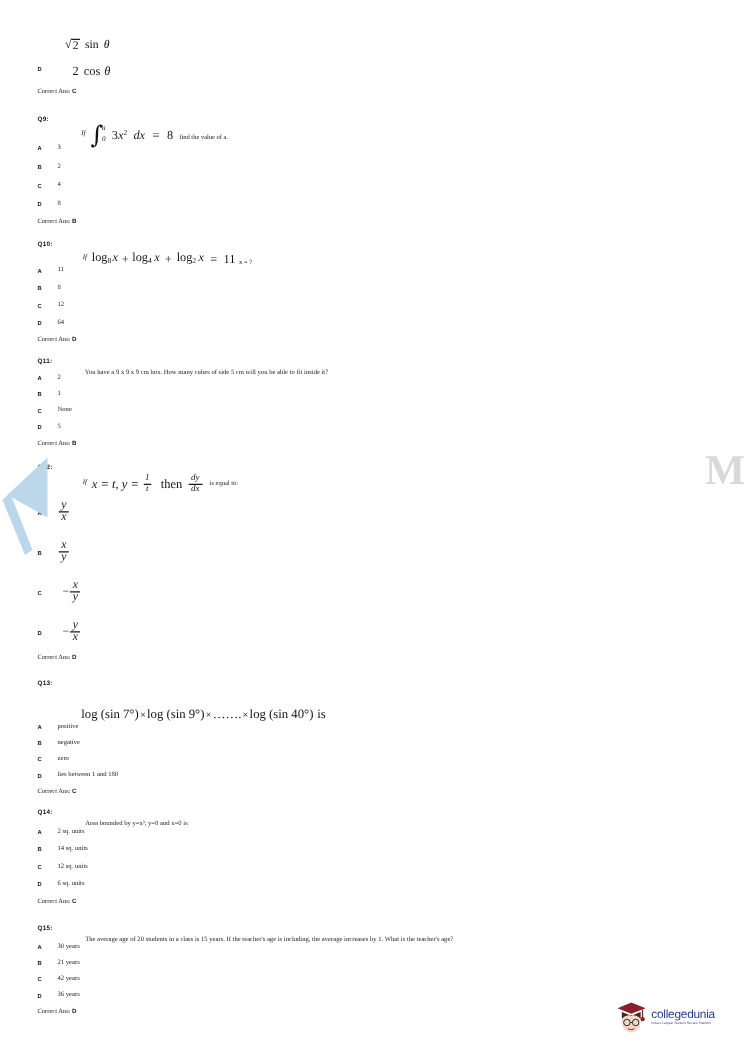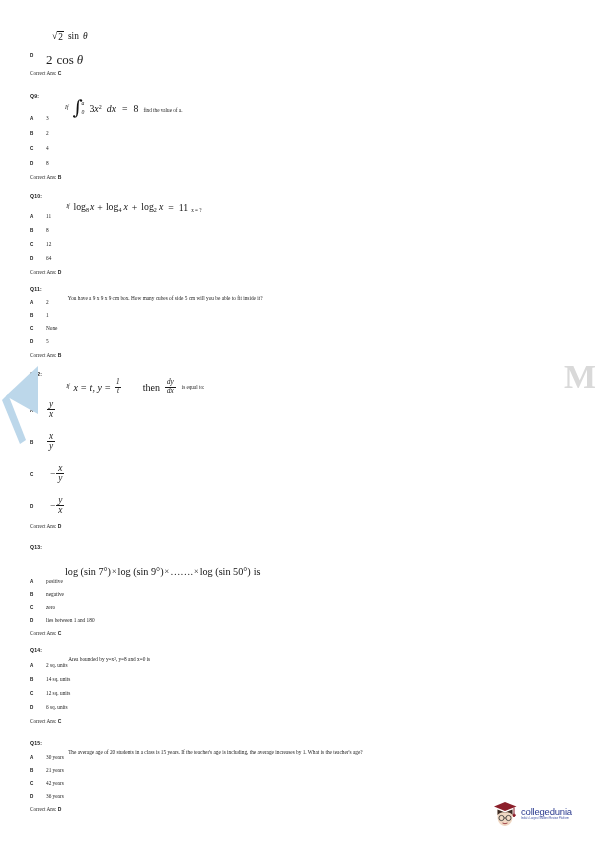--- a/index.html
+++ b/index.html
@@ -244,21 +244,21 @@
         <span class="rad">√</span>
           <span class="radicand">2</span>
       </span>
       <span style="margin-left:2px;">sin</span>
         <span class="mi" style="margin-left:2px;">θ</span>
     </div>
   </div>
 
   <div class="opt" style="top:52px;">
     <span class="optletter">D</span>
-    <span class="opttext math" style="font-size:13px;">
+    <span class="opttext math" style="font-size:10px;margin-left:12px;">
       <span>2</span><span style="margin-left:4px;">cos</span><span class="mi" style="margin-left:3px;">θ</span>
     </span>
   </div>
 
   <div class="ans" style="top:70px;">
     <span>Correct Ans:</span>
     <b>C</b>
   </div>
 
   <div class="qblock" style="top:93px;">
@@ -365,21 +365,21 @@
 
   <div class="qblock" style="top:371px;">
     <span class="qlabel">Q12:</span>
     <span class="mathline" style="display:inline-flex;margin-left:20px;font-size:10px;position:relative;top:4px;align-items:center;">
       <span class="iff">If</span>
       <span class="mi">x = t, y =</span>
       <span class="frac" style="font-size:.72em;">
         <span class="num mi">1</span>
         <span class="den mi">t</span>
       </span>
-      <span style="margin-left:18px;">then</span>
+      <span style="margin-left:4px;">then</span>
       <span class="frac" style="font-size:.72em;margin-left:3px;">
         <span class="num mi">dy</span>
         <span class="den mi">dx</span>
       </span>
       <span class="trail" style="top:0px;">is equal to:</span>
     </span>
   </div>
 
   <div class="opt" style="top:400px;align-items:center;">
     <span class="optletter">A</span>
@@ -428,21 +428,21 @@
 
   <div class="qblock" style="top:544px;">
     <span class="qlabel">Q13:</span>
     <div class="mathline" style="margin-left:35px;margin-top:4px;font-size:10.2px;gap:1px;">
       <span>log (sin 7°)</span>
       <span style="font-size:.8em;">×</span>
       <span>log (sin 9°)</span>
       <span style="font-size:.8em;">×</span>
       <span>…….</span>
       <span style="font-size:.8em;">×</span>
-      <span>log (sin 50°)</span>
+      <span>log (sin 40°)</span>
       <span style="margin-left:2px;">is</span>
     </div>
   </div>
 
   <div class="opt" style="top:578px;">
     <span class="optletter">A</span>
     <span class="opttext">positive</span>
   </div>
   <div class="opt" style="top:591px;">
     <span class="optletter">B</span>

